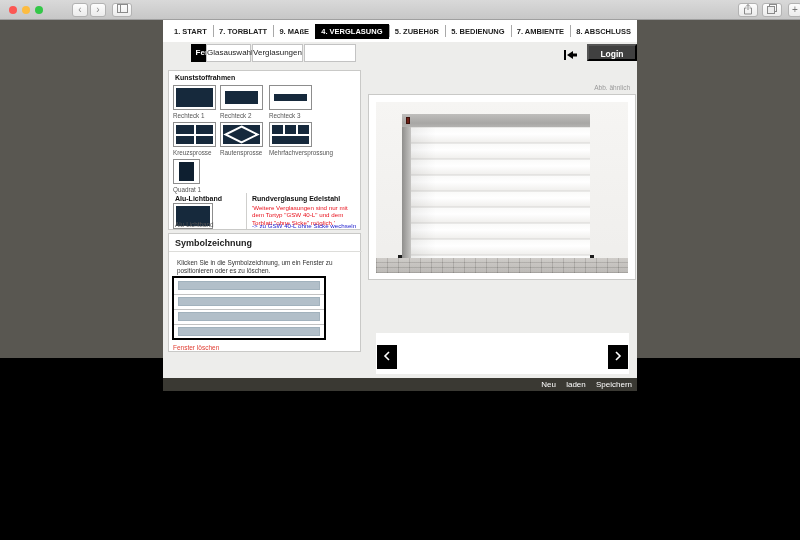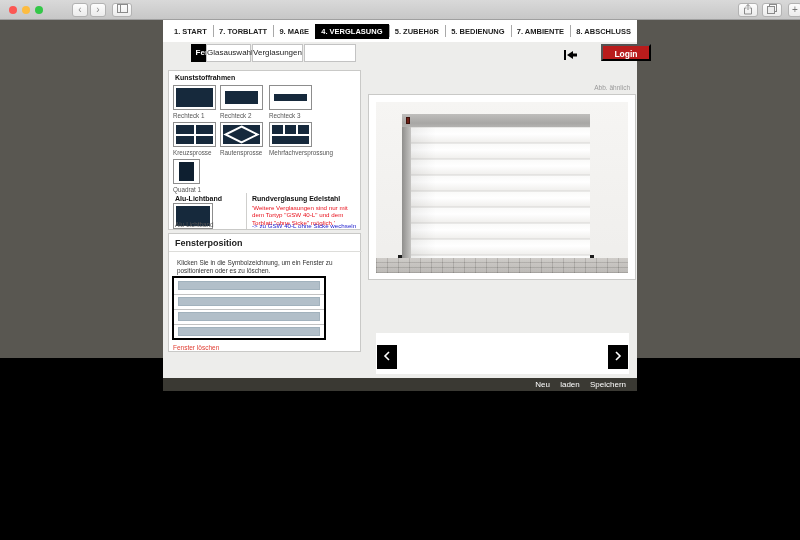--- a/index.html
+++ b/index.html
@@ -25,21 +25,21 @@
     display:flex; align-items:center; padding-left:5px; }
   .step { font-size:7.5px; font-weight:bold; color:#1d1d1d; padding:3px 6px; white-space:nowrap; }
   .step.active { background:#000; color:#fff; }
   .stepdiv { width:1px; height:12px; background:#a9a9a9; }
 
   .main { position:absolute; left:0; top:22px; width:474px; height:336px; background:#ededeb; }
 
   .tab { position:absolute; top:2px; height:18px; font-size:8px; color:#222; background:#fff;
     border:1px solid #c3c3c3; text-align:center; line-height:16px; }
   .tab.active { background:#000; color:#fff; border-color:#000; font-weight:bold;margin-left:24px; }
-  .loginbtn { position:absolute; top:2px; left:438px; width:50px; height:17px; background:#b91c1c; color:#fff;
+  .loginbtn { position:absolute; top:2px; left:424px; width:50px; height:17px; background:#404040; color:#fff;
     font-size:8.5px; font-weight:bold; text-align:center; line-height:17px; }
 
   .panel { position:absolute; background:#fff; border:1px solid #c9c9c7; }
   .ptitle { font-size:7px; font-weight:bold; color:#111; }
   .thumb { position:absolute; width:43px; height:25px; background:#fff; border:1px solid #8d8d8d; padding:2px; }
   .thumb .fill { width:100%; height:100%; background:#16293c; }
   .tlabel { position:absolute; font-size:6.3px; color:#555; white-space:nowrap; }
   .g-mid  { margin:3px 2px; width:calc(100% - 4px); height:calc(100% - 6px); background:#16293c; }
   .g-thin { margin:6px 2px; width:calc(100% - 4px); height:7px; background:#16293c; }
   .g-grid { width:100%; height:100%; display:grid; grid-template-columns:1fr 1fr; grid-template-rows:1fr 1fr; gap:2px; }
@@ -80,21 +80,21 @@
       linear-gradient(90deg, rgba(0,0,0,0.06), rgba(0,0,0,0) 14%),
       repeating-linear-gradient(180deg,#d7d6d4 0px,#fafaf9 1px,#ffffff 7px,#f1f0ee 15px,#d7d6d4 16px); }
   .threshold { position:absolute; left:22px; top:153px; width:196px; height:3px; background:#1c1c1c; }
 
   .warnstrip { position:absolute; background:#fff; }
   .warr { position:absolute; top:12px; width:20px; height:24px; background:#000; color:#fff; border:0; }
   .warntext { position:absolute; left:25px; right:25px; top:10px; font-size:8px; font-weight:bold;
     color:#e8111c; line-height:9.6px; text-align:center; }
 
   .bottombar { position:absolute; left:0; top:358px; width:474px; height:13px; background:#3a3933;
-    color:#fff; font-size:8px; text-align:right; line-height:13px; padding-right:11px; }
+    color:#fff; font-size:8px; text-align:right; line-height:13px; padding-right:5px; }
   .bottombar a { color:#fff; text-decoration:none; margin-left:8px; }
 </style>
 </head>
 <body>
 
 <div class="chrome">
   <span class="tl" style="left:9px;background:#fc5753;"></span>
   <span class="tl" style="left:22px;background:#fdbc40;"></span>
   <span class="tl" style="left:35px;background:#33c748;"></span>
   <button class="navbtn" style="left:72px;">‹</button>
@@ -213,21 +213,21 @@
         <span class="tlabel" style="left:6px;top:150px;">Alu-Lichtband</span>
 
         <div class="vdiv" style="left:77px;top:122px;height:36px;"></div>
 
         <div class="ptitle abs" style="left:83px;top:124px;">Rundverglasung Edelstahl</div>
         <div class="red-note abs" style="left:83px;top:133px;width:106px;">'Weitere Verglasungen sind nur mit dem Tortyp "GSW 40-L" und dem Torblatt "ohne Sicke" möglich.'</div>
         <a href="#" class="blue-link abs" style="left:83px;top:151px;width:106px;">-&gt; zu GSW 40-L ohne Sicke wechseln</a>
       </div>
 
       <div class="panel" style="left:5px;top:191px;width:193px;height:119px;">
-        <div class="fp-title abs" style="left:6px;top:4px;">Fensterposition</div>
+        <div class="fp-title abs" style="left:6px;top:4px;">Symbolzeichnung</div>
         <div class="abs" style="left:0;top:17px;width:193px;height:1px;background:#ddddda;"></div>
         <div class="fp-instr abs" style="left:8px;top:25px;width:176px;">Klicken Sie in die Symbolzeichnung, um ein Fenster zu positionieren oder es zu löschen.</div>
         <div class="diagram" style="left:3px;top:42px;width:154px;height:64px;">
           <div class="dia-row" style="border-top:none;margin-top:1px;">
               <div class="bar"></div>
             </div>
           <div class="dia-row">
               <div class="bar"></div>
             </div>
           <div class="dia-row">

